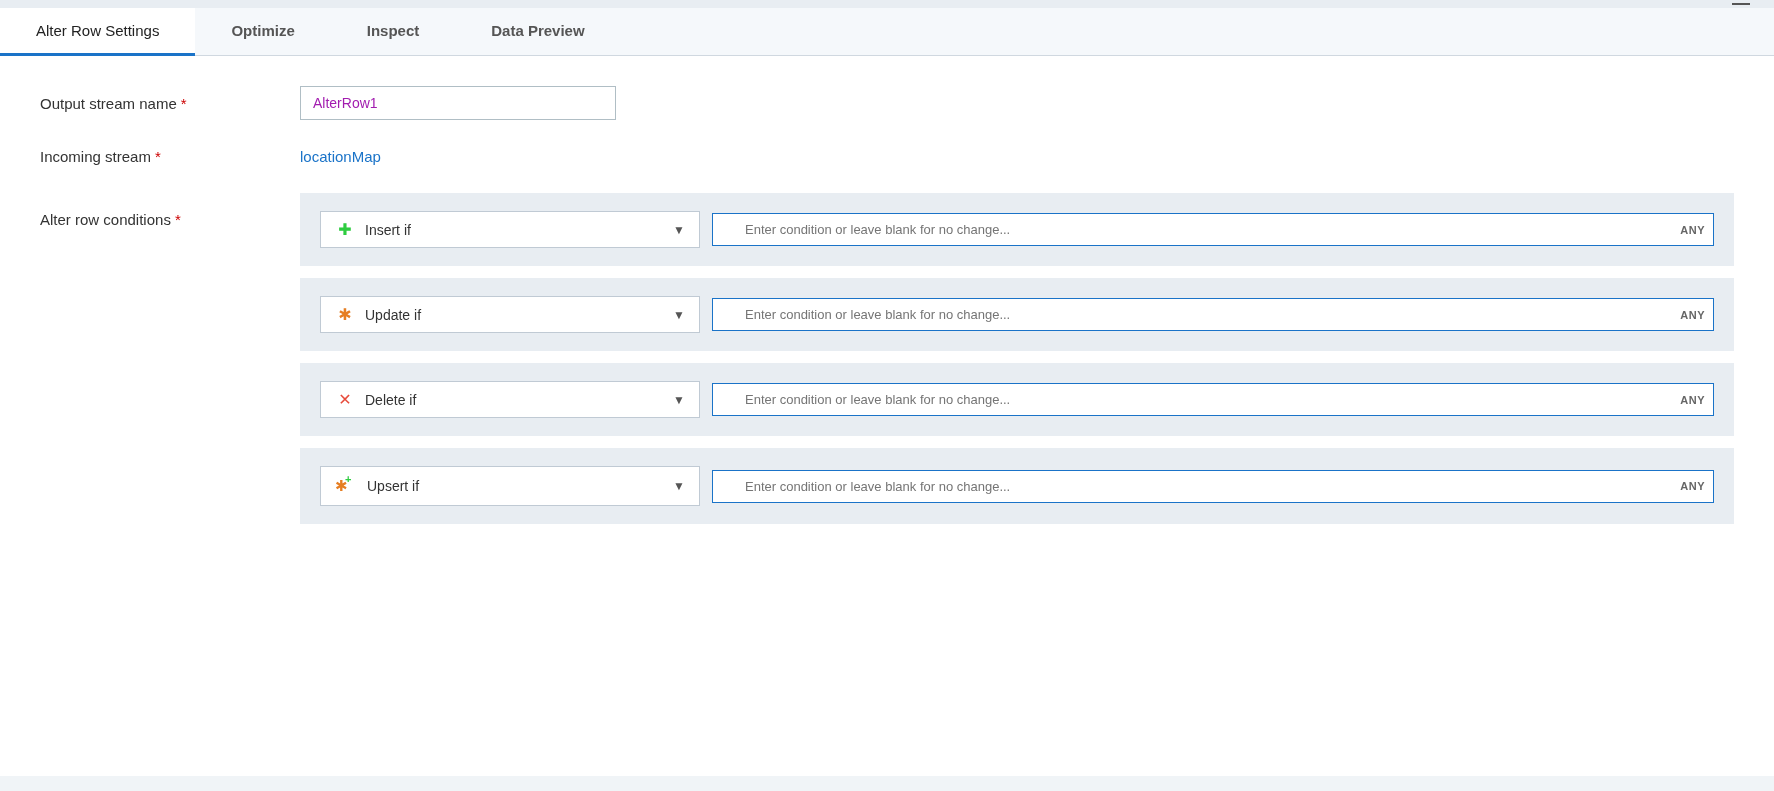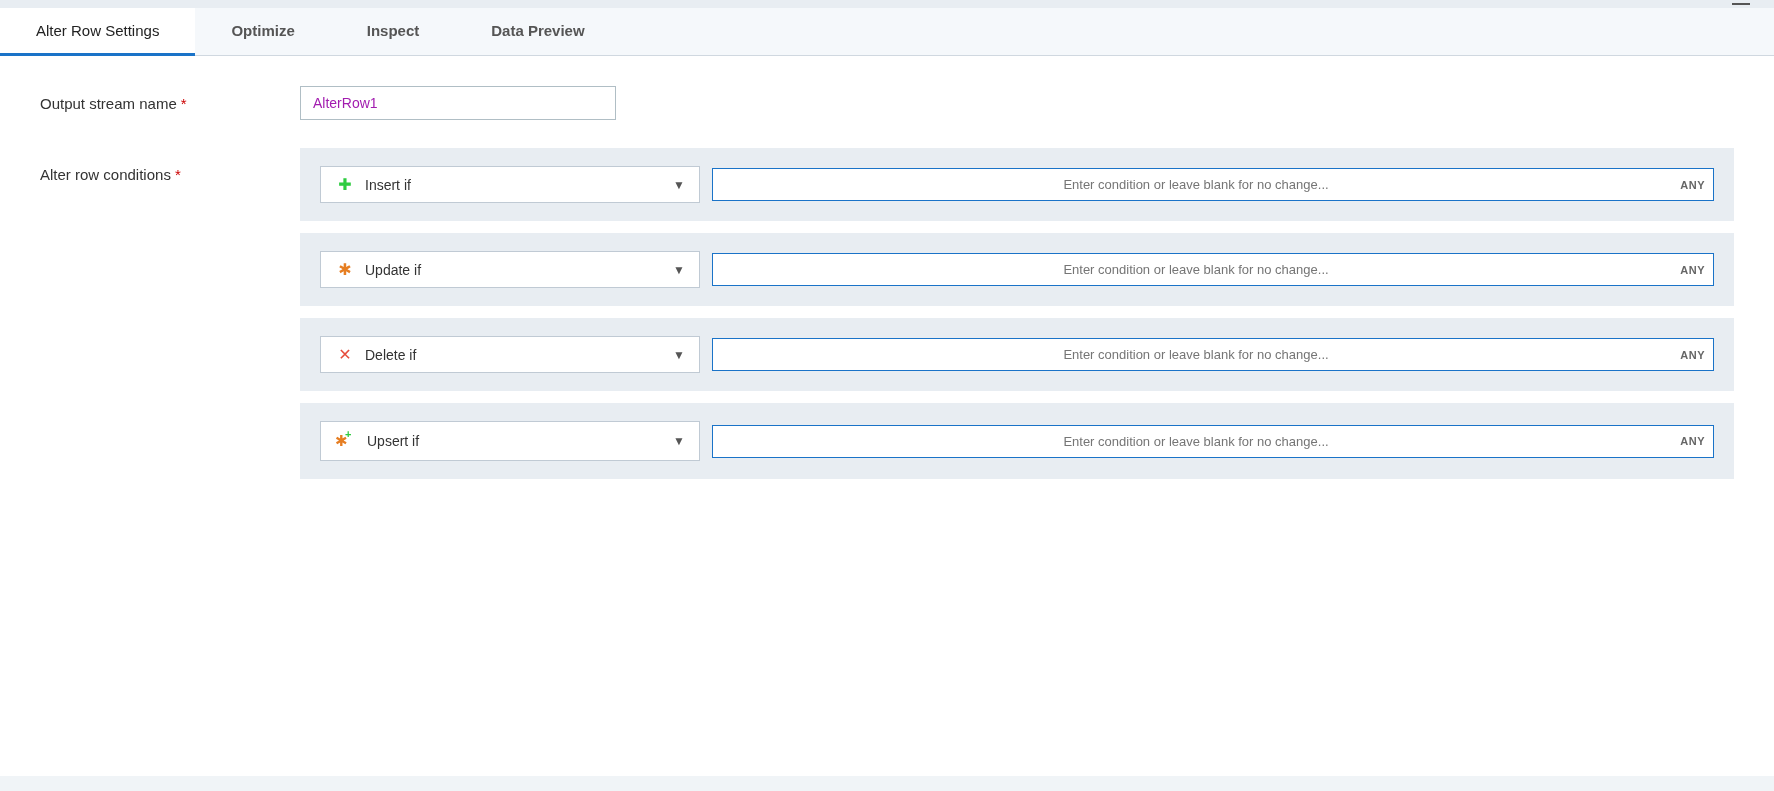--- a/index.html
+++ b/index.html
@@ -163,27 +163,26 @@
 
     .condition-input-wrap {
       flex: 1;
       position: relative;
       border: 1px solid #1a73c8;
       background: #fff;
     }
 
     .condition-input {
       width: 100%;
-      padding: 8px 50px 8px 16px;
+      padding: 8px 50px 8px 32px;
       border: none;
       outline: none;
       font-size: 13px;
       color: #999;
       background: transparent;
-      text-align: center;
     }
 
     .any-badge {
       position: absolute;
       right: 8px;
       top: 50%;
       transform: translateY(-50%);
       font-size: 11px;
       color: #666;
       font-weight: 700;
@@ -206,20 +205,26 @@
 
 <div class="content-area">
 
   <div class="form-row">
     <div class="form-label">
       <span>Output stream name</span><span class="required-star">*</span>
     </div>
     <input class="text-input" type="text" value="AlterRow1" style="">
   </div>
 
+  <div class="form-row">
+    <div class="form-label">
+      <span>Incoming stream</span><span class="required-star">*</span>
+    </div>
+    <span class="link-text">locationMap</span>
+  </div>
 
   <div class="conditions-label-row">
     <div class="conditions-label">
       <span>Alter row conditions</span><span class="required-star">*</span>
     </div>
     <div class="conditions-rows" id="conditions-container">
         <div class="condition-row-wrapper">
     <div class="condition-row">
       <div class="condition-dropdown">
         <span class="condition-icon insert">✚</span>

